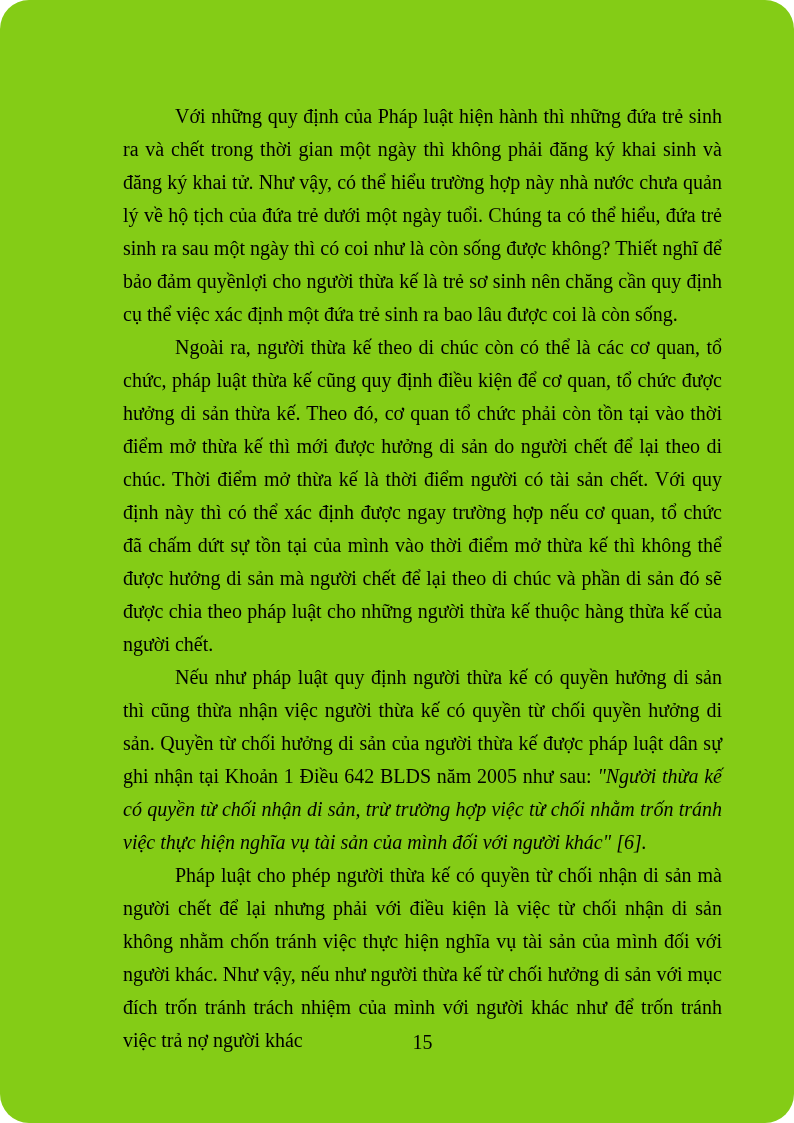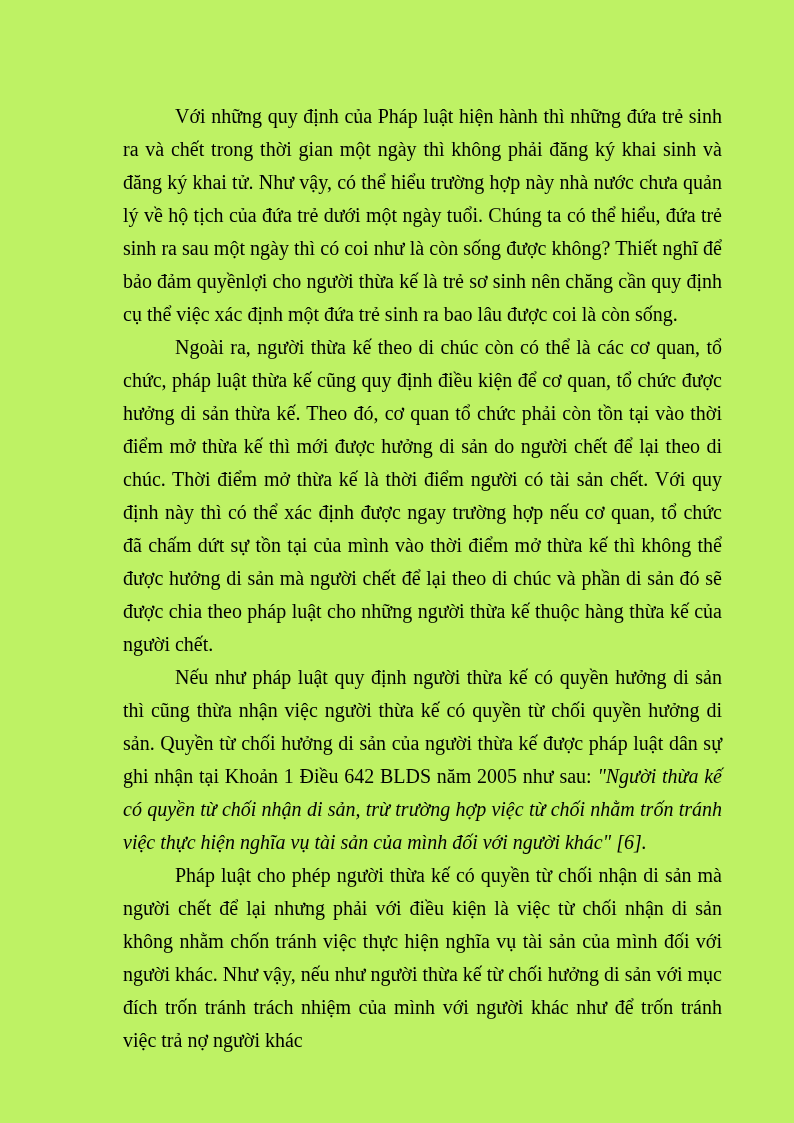--- a/index.html
+++ b/index.html
@@ -4,24 +4,25 @@
 <style>
   html, body {
     margin: 0;
     padding: 0;
     background: #ffffff;
   }
   .page {
     position: relative;
     width: 794px;
     height: 1123px;
-    background: #bef264;
+    background: #84cc16;
     overflow: hidden;
     font-family: "Liberation Serif", "DejaVu Serif", serif;
     color: #000000;
+    border-radius: 29px;
   }
   .doc-body {
     position: absolute;
     left: 123px;
     top: 100px;
     width: 599px;
     font-size: 20px;
     line-height: 33px;
     text-align: justify;
     text-justify: inter-word;
@@ -47,13 +48,14 @@
 </head>
 <body>
 
 <div class="page">
   <div class="doc-body">
       <p><span>Với những quy định của Pháp luật hiện hành thì những đứa trẻ sinh ra và chết trong thời gian một ngày thì không phải đăng ký khai sinh và đăng ký khai tử. Như vậy, có thể hiểu trường hợp này nhà nước chưa quản lý về hộ tịch của đứa trẻ dưới một ngày tuổi. Chúng ta có thể hiểu, đứa trẻ sinh ra sau một ngày thì có coi như là còn sống được không? Thiết nghĩ để bảo đảm quyềnlợi cho người thừa kế là trẻ sơ sinh nên chăng cần quy định cụ thể việc xác định một đứa trẻ sinh ra bao lâu được coi là còn sống.</span></p>
       <p><span>Ngoài ra, người thừa kế theo di chúc còn có thể là các cơ quan, tổ chức, pháp luật thừa kế cũng quy định điều kiện để cơ quan, tổ chức được hưởng di sản thừa kế. Theo đó, cơ quan tổ chức phải còn tồn tại vào thời điểm mở thừa kế thì mới được hưởng di sản do người chết để lại theo di chúc. Thời điểm mở thừa kế là thời điểm người có tài sản chết. Với quy định này thì có thể xác định được ngay trường hợp nếu cơ quan, tổ chức đã chấm dứt sự tồn tại của mình vào thời điểm mở thừa kế thì không thể được hưởng di sản mà người chết để lại theo di chúc và phần di sản đó sẽ được chia theo pháp luật cho những người thừa kế thuộc hàng thừa kế của người chết.</span></p>
       <p><span>Nếu như pháp luật quy định người thừa kế có quyền hưởng di sản thì cũng thừa nhận việc người thừa kế có quyền từ chối quyền hưởng di sản. Quyền từ chối hưởng di sản của người thừa kế được pháp luật dân sự ghi nhận tại Khoản 1 Điều 642 BLDS năm 2005 như sau: </span><i>"Người thừa kế có quyền từ chối nhận di sản, trừ trường hợp việc từ chối nhằm trốn tránh việc thực hiện nghĩa vụ tài sản của mình đối với người khác" [6].</i></p>
       <p><span>Pháp luật cho phép người thừa kế có quyền từ chối nhận di sản mà người chết để lại nhưng phải với điều kiện là việc từ chối nhận di sản không nhằm chốn tránh việc thực hiện nghĩa vụ tài sản của mình đối với người khác. Như vậy, nếu như người thừa kế từ chối hưởng di sản với mục đích trốn tránh trách nhiệm của mình với người khác như để trốn tránh việc trả nợ người khác</span></p>
     </div>
+  <div class="page-number">15</div>
 </div>
 
 </body></html>

